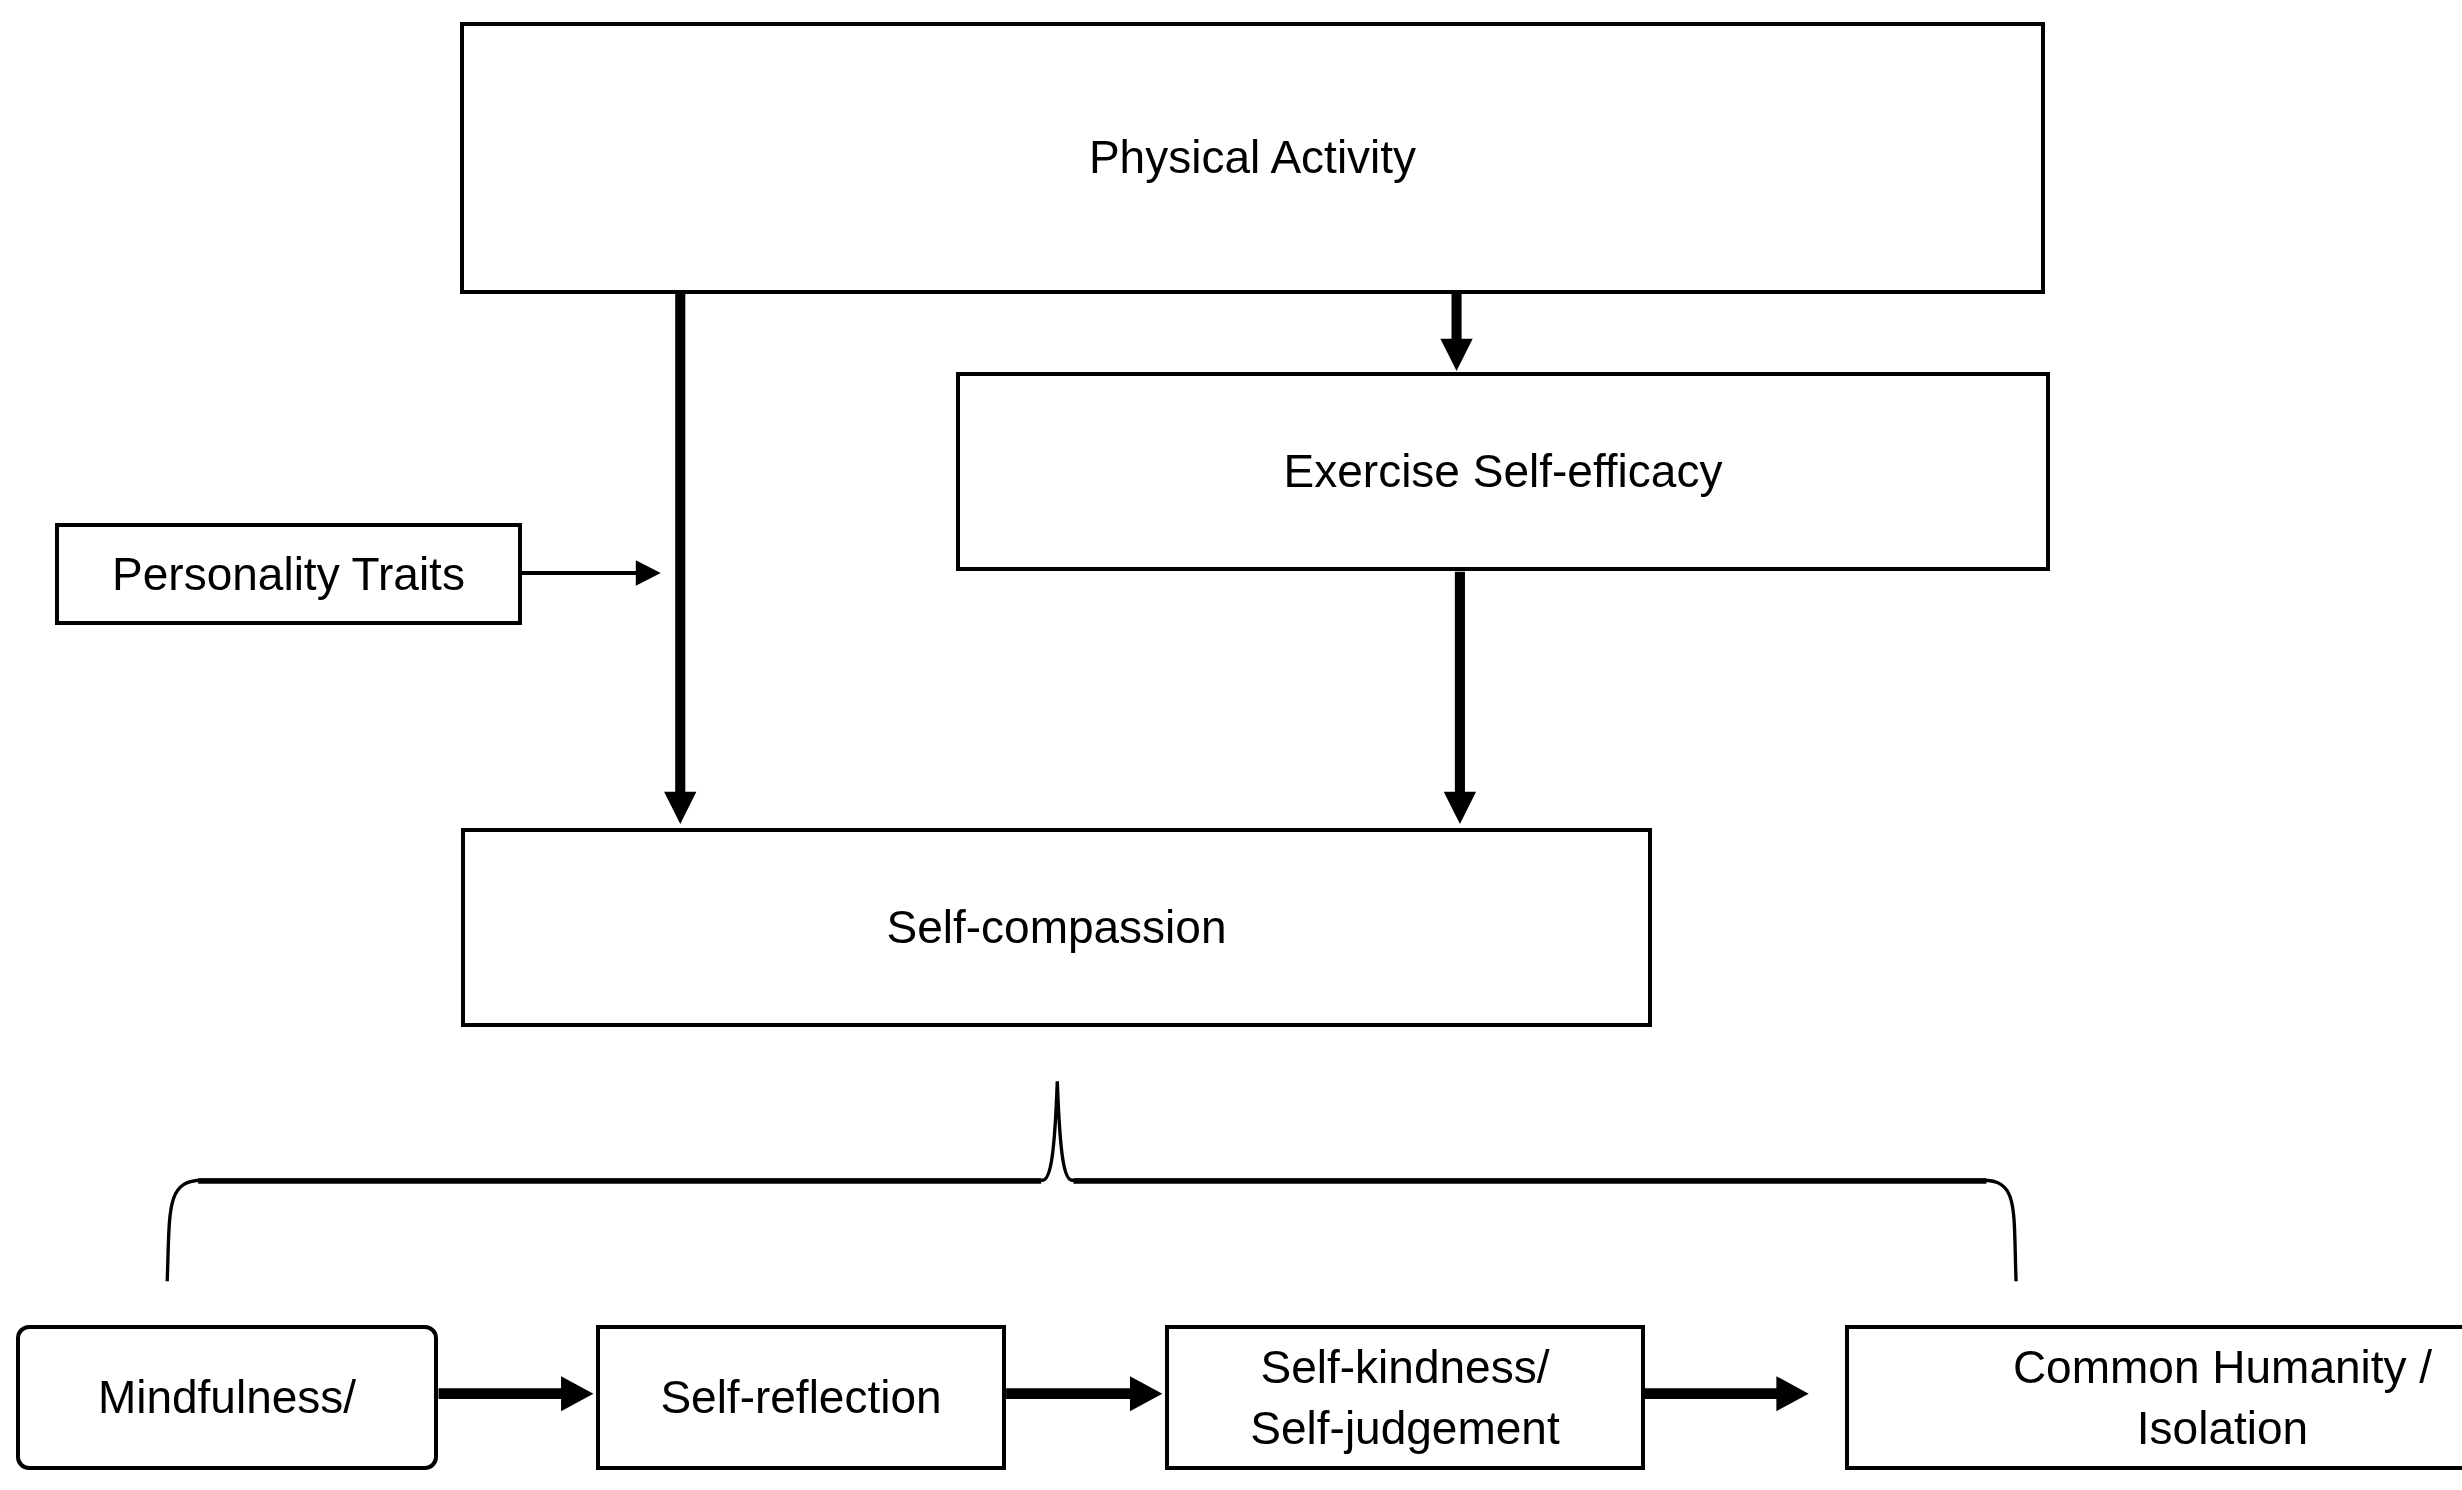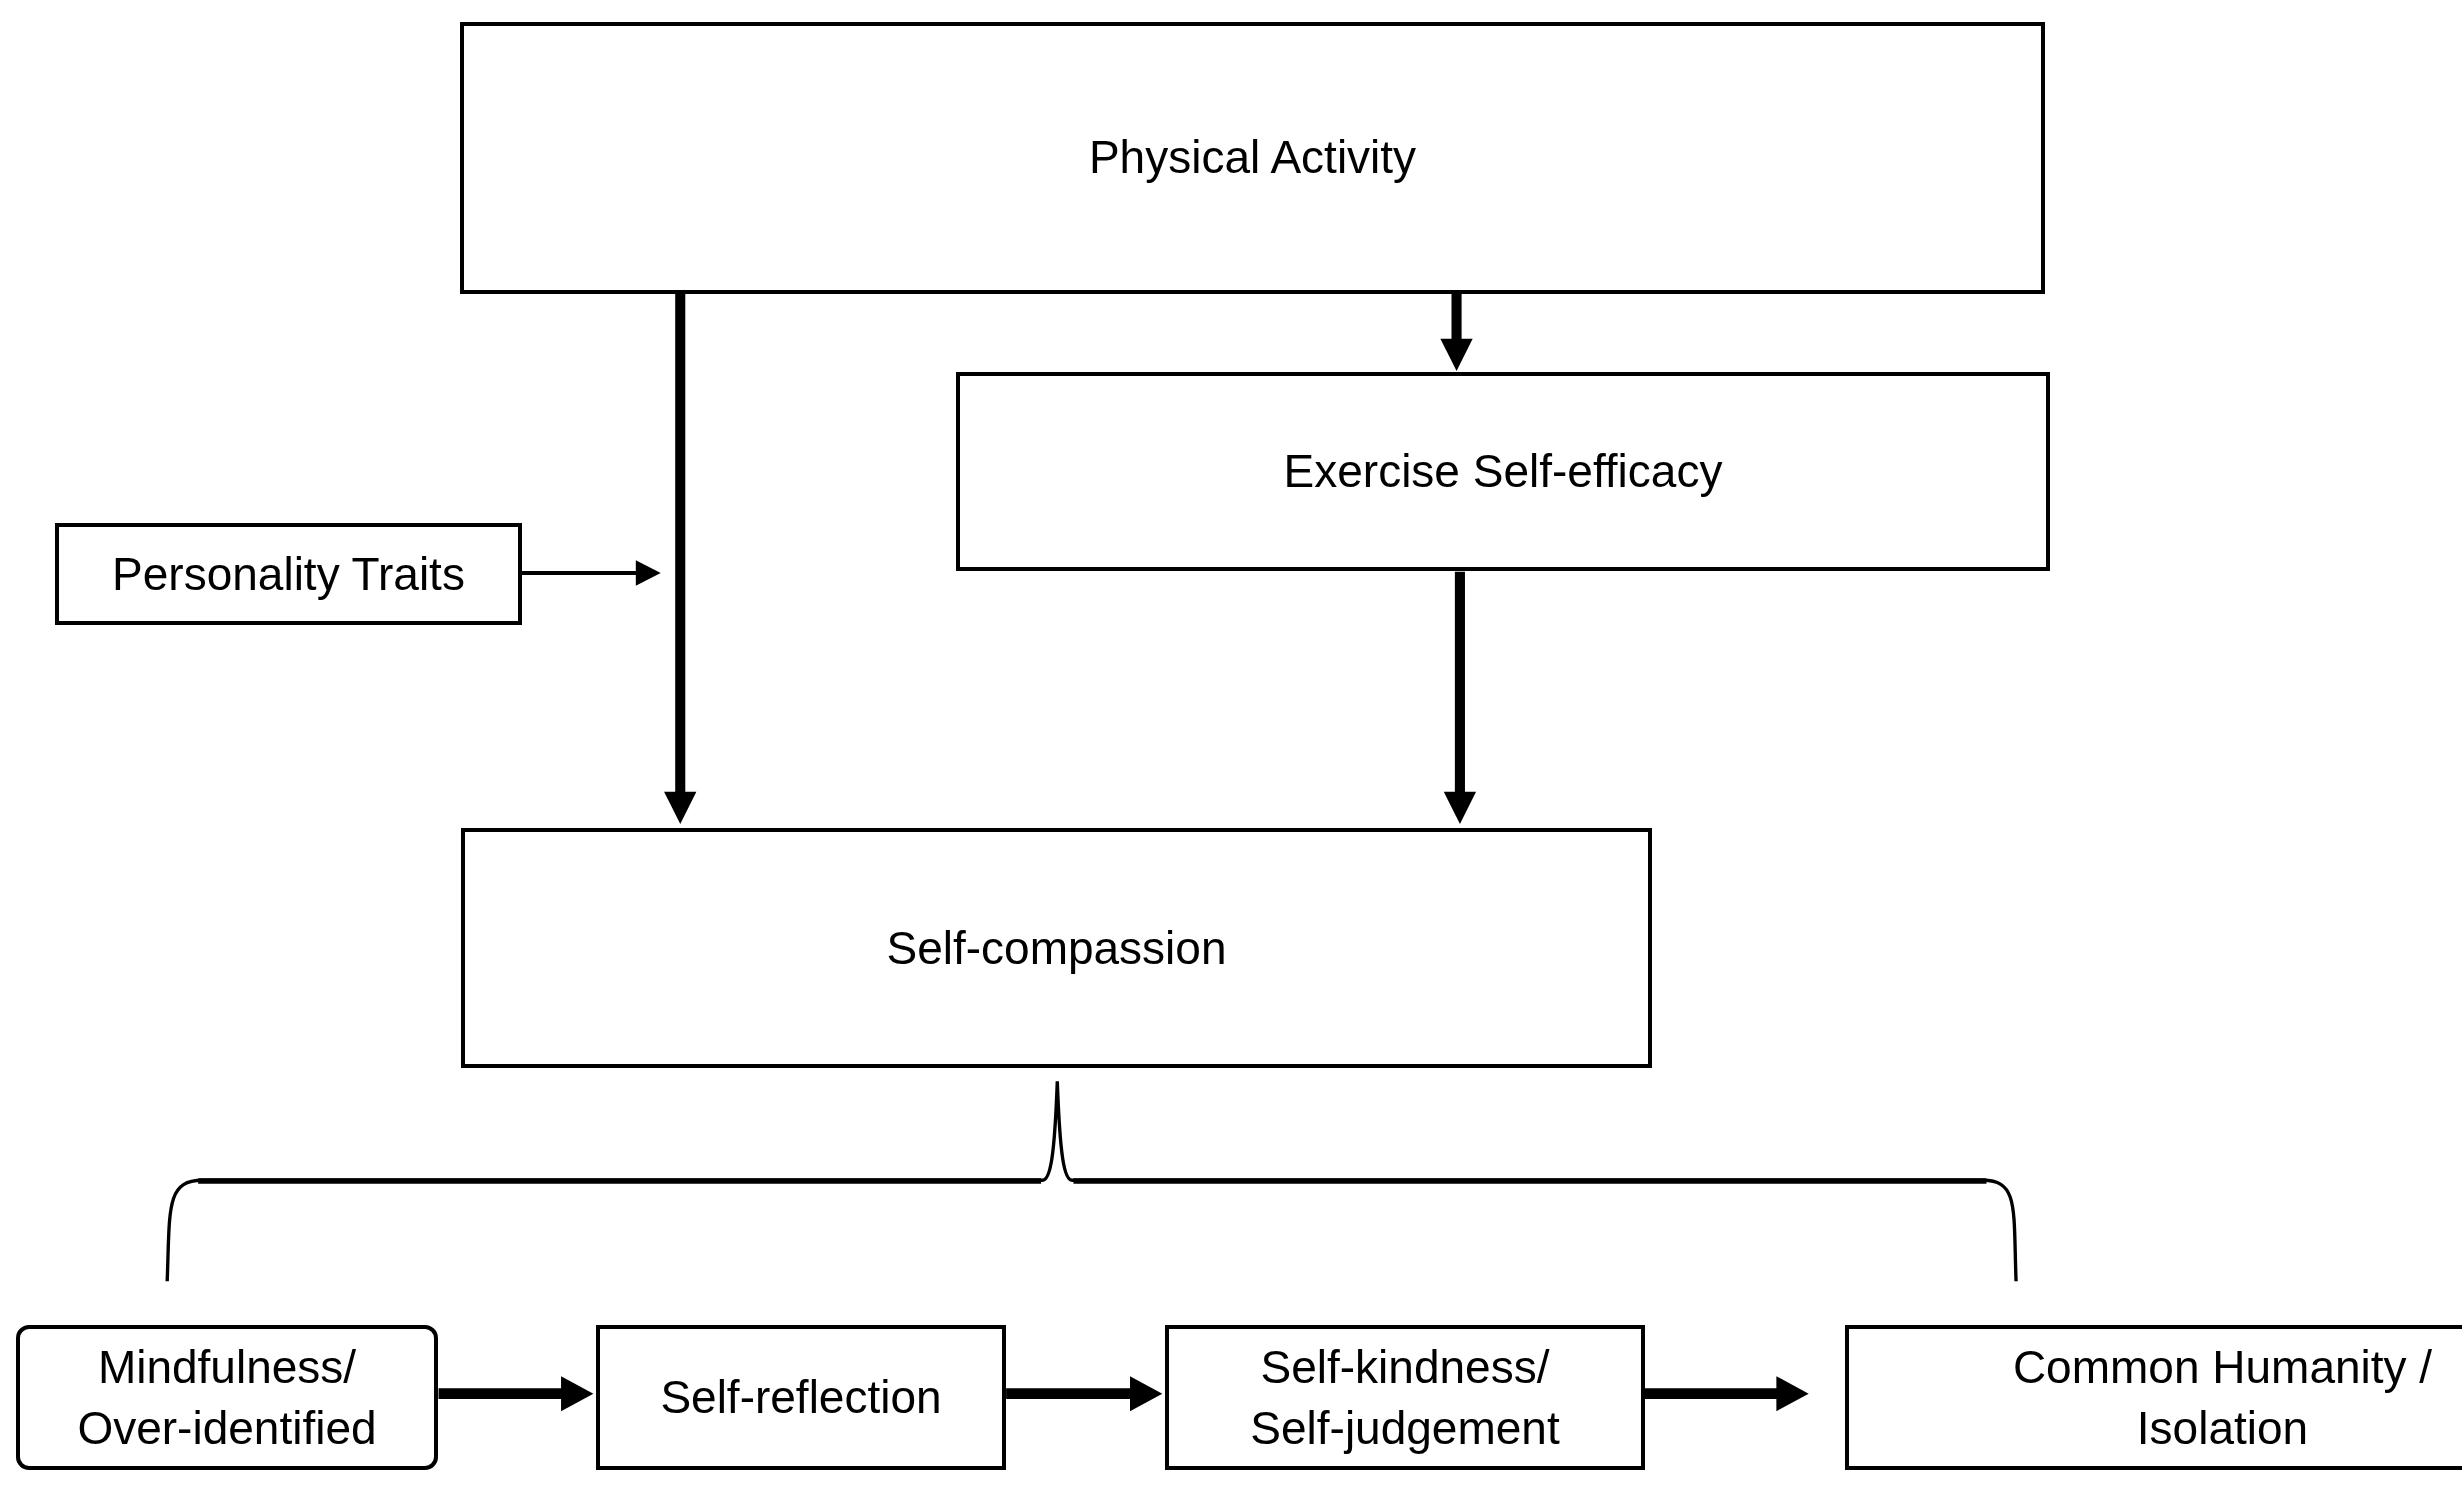--- a/index.html
+++ b/index.html
@@ -34,21 +34,21 @@
     justify-content: center;
     text-align: center;
     font-size: 46px;
     line-height: 1.32;
     white-space: nowrap;
   }
   
   #node-pa   { left: 460px;  top: 21.6px;   width: 1585px; height: 272px; }
   #node-ese  { left: 945px; top: 372px;  width: 1094px; height: 199px; margin-left: 11px; }
   #node-pt   { left: 55px;   top: 523px;  width: 467px;  height: 102px; }
-  #node-sc   { left: 461px;  top: 828px; width: 1191px; height: 240px; }
+  #node-sc   { left: 461px;  top: 828px; width: 1191px; height: 199px; }
   
   #node-mf   { left: 16px;   top: 1325px; width: 422px;  height: 145px; border-radius: 13px; }
   #node-sr   { left: 596px;  top: 1325px; width: 410px;  height: 145px; }
   #node-sk   { left: 1165px; top: 1325px; width: 480px;  height: 145px; }
   #node-ch   { left: 1812px; top: 1325px; width: 755px;  height: 145px; margin-left: 33px; }
 
   .shaft-thick { stroke: #000000; stroke-width: 15; fill: none; }
   .shaft-wide  { stroke: #000000; stroke-width: 16; fill: none; }
   .shaft-thin  { stroke: #000000; stroke-width: 6;  fill: none; }
   .head        { fill: #000000; stroke: none; }
@@ -114,21 +114,20 @@
   <div class="node" id="node-pt">
     <span>Personality Traits</span>
   </div>
 
   <div class="node" id="node-sc">
     <span>Self-compassion</span>
   </div>
 
   <div class="node" id="node-mf">
     <span>Mindfulness/</span>
-    <span>Over-identified</span>
   </div>
 
   <div class="node" id="node-sr">
     <span>Self-reflection</span>
   </div>
 
   <div class="node" id="node-sk">
     <span>Self-kindness/</span>
     <span>Self-judgement</span>
   </div>

